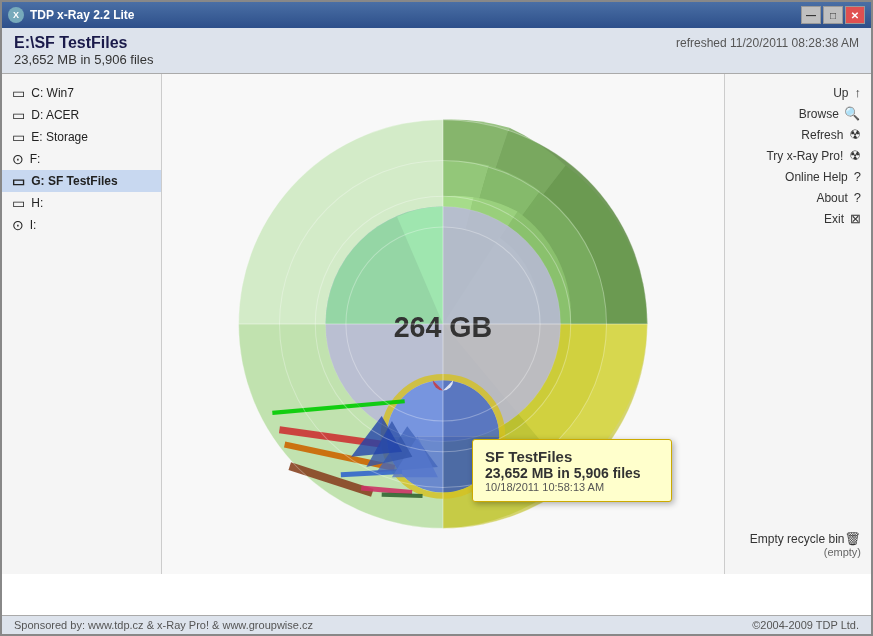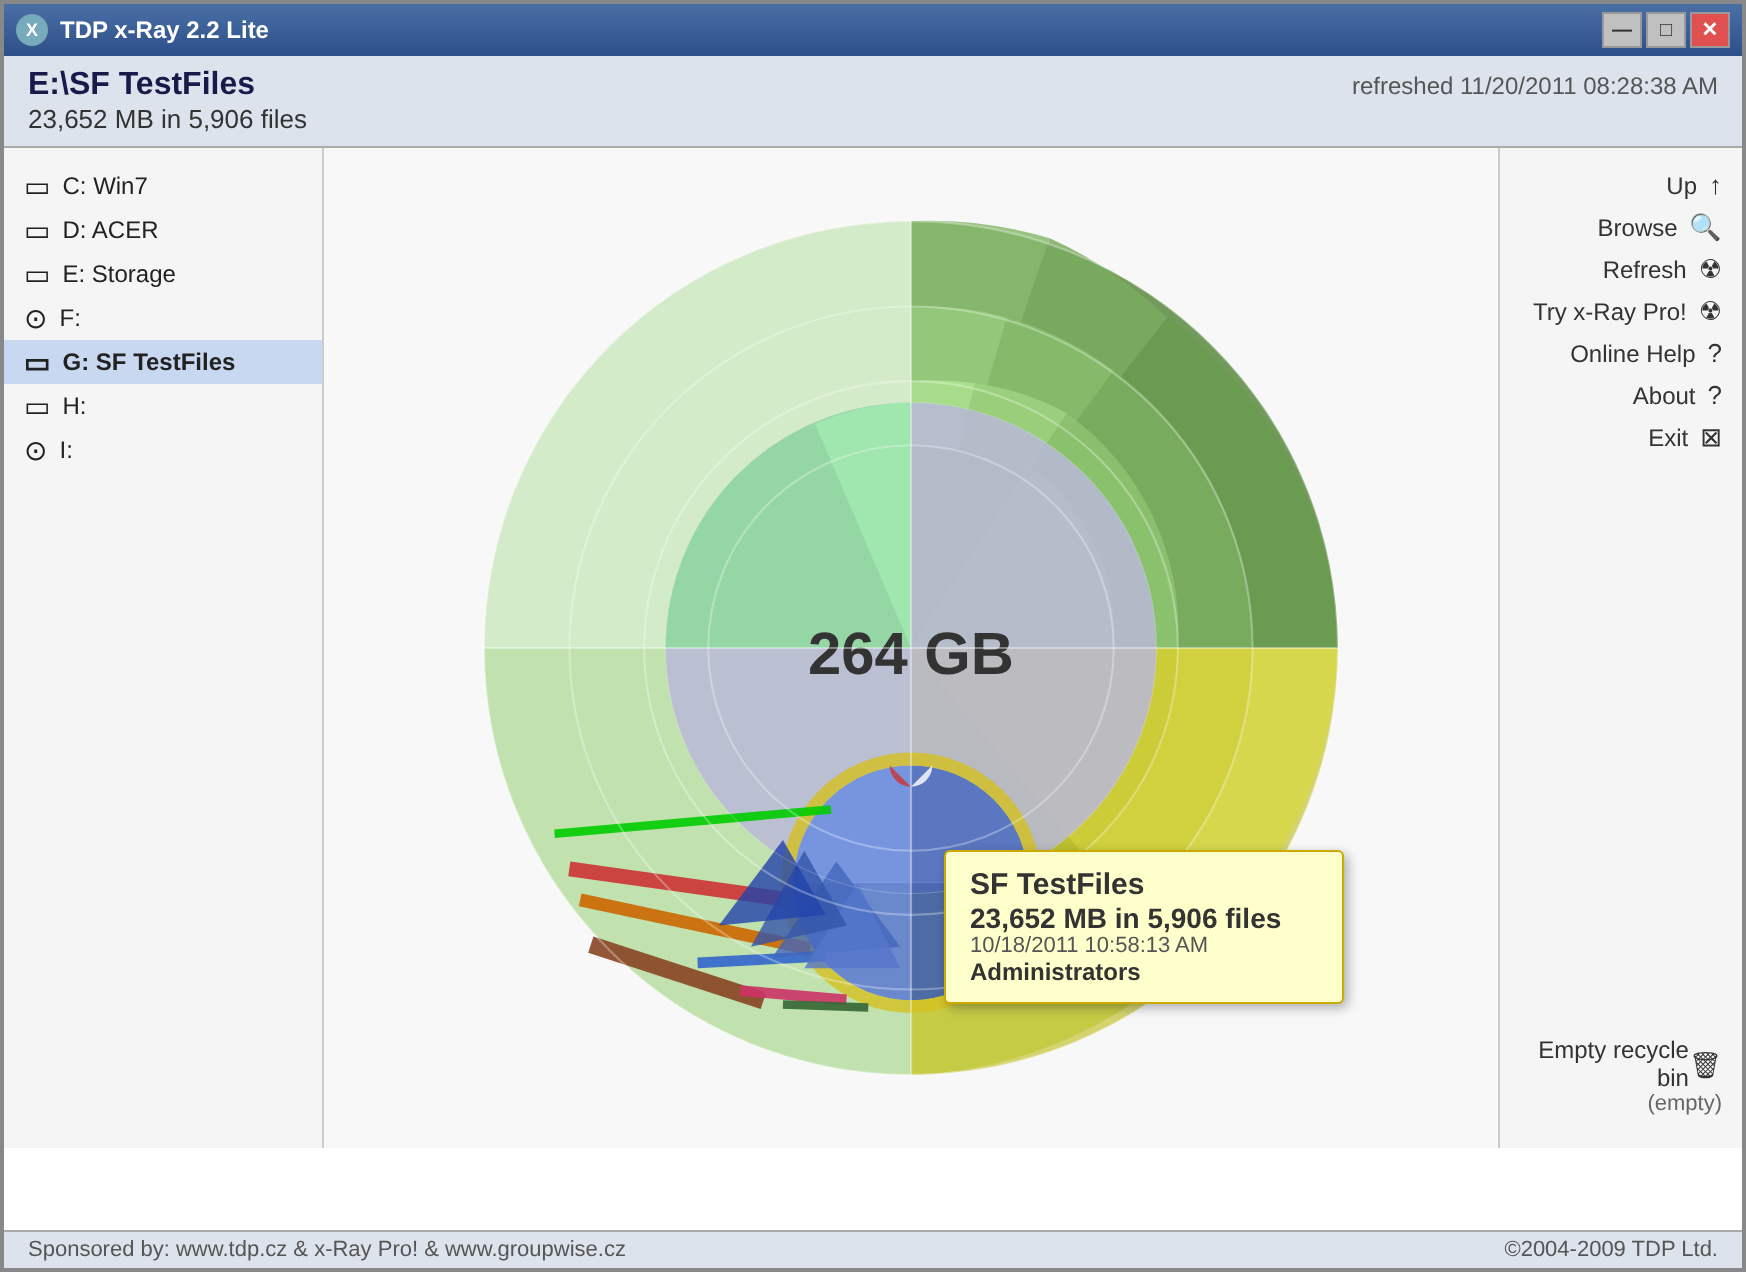--- a/index.html
+++ b/index.html
@@ -177,21 +177,21 @@
       color: #555;
     }
 
     .tooltip-user {
       font-size: 12px;
       font-weight: bold;
       color: #333;
     }
 
     .right-panel {
-      width: 122px;
+      width: 147px;
       padding: 8px 0;
       background: #f5f5f5;
       border-left: 1px solid #ccc;
       display: flex;
       flex-direction: column;
     }
 
     .action-item {
       display: flex;
       align-items: center;
@@ -389,21 +389,20 @@
 
       <div class="watermark">
         <span>SnapFiles</span>
       </div>
 
       
       <div class="tooltip-box">
         <div class="tooltip-title">SF TestFiles</div>
         <div class="tooltip-size">23,652 MB in 5,906 files</div>
         <div class="tooltip-date">10/18/2011 10:58:13 AM</div>
-        <div class="tooltip-user">Administrators</div>
       </div>
     </div>
 
     <div class="right-panel">
       <div class="action-item">
         <span>Up</span>
         <span class="action-icon">↑</span>
       </div>
       <div class="action-item">
         <span>Browse</span>

